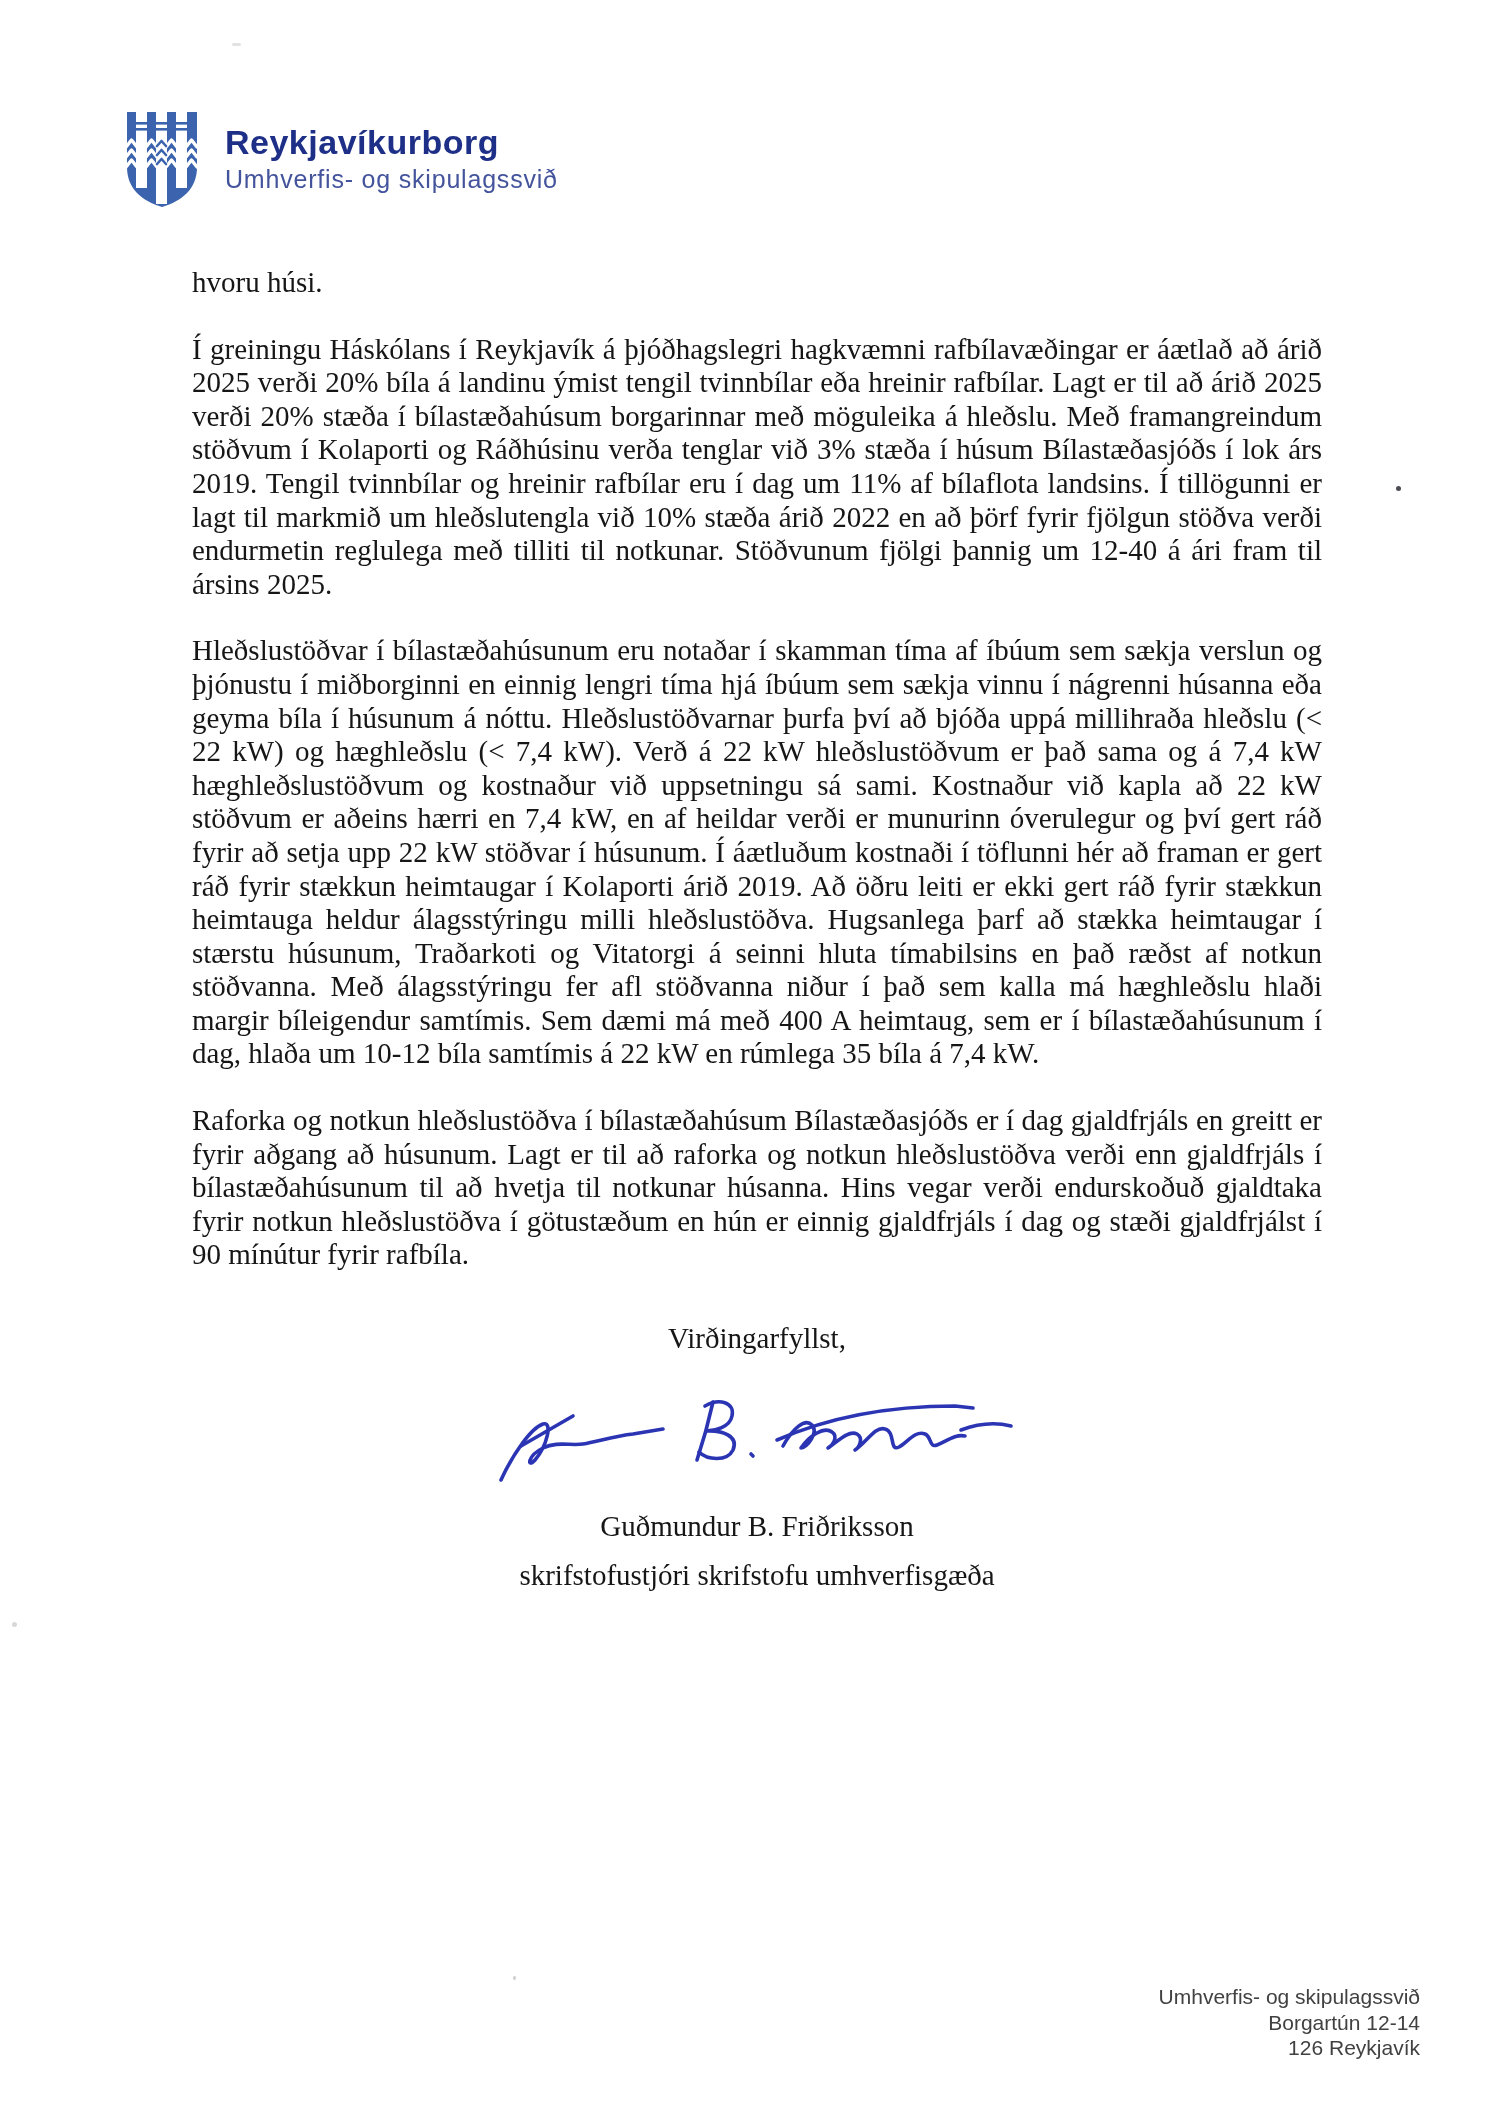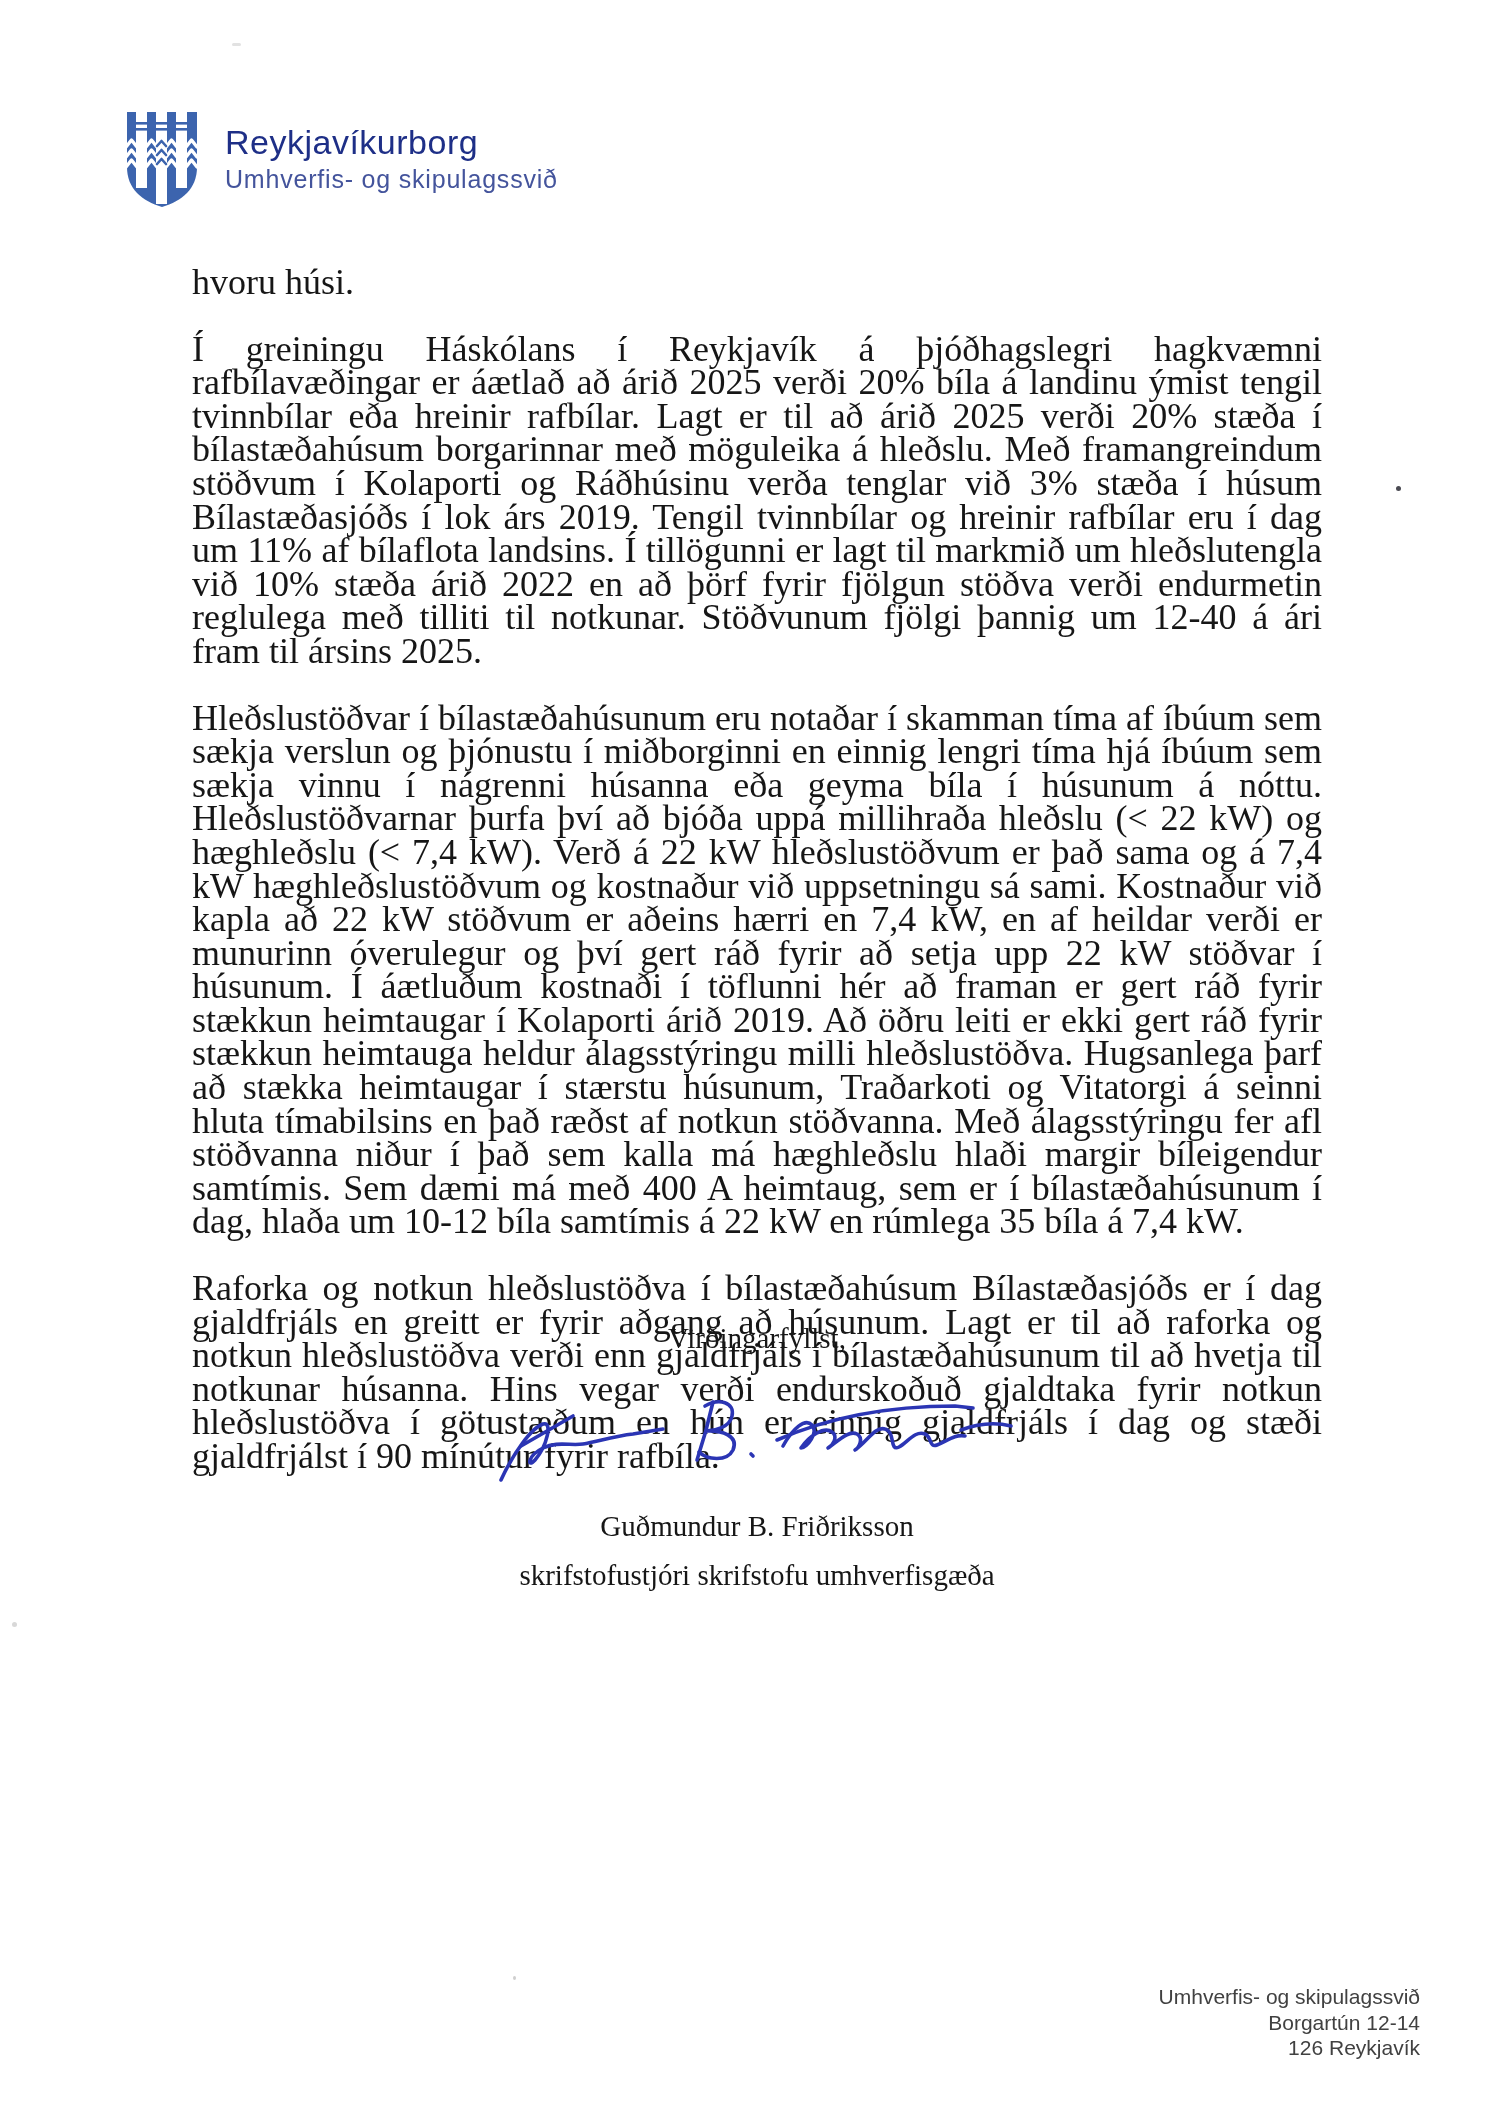--- a/index.html
+++ b/index.html
@@ -13,30 +13,30 @@
   }
   
   .letterhead{
     position:absolute;left:123px;top:108px;
     display:flex;align-items:flex-start;gap:24px;
   }
   .crest{width:78px;height:102px;display:block;}
   .brandtext{padding-top:16px;font-family:"Liberation Sans", sans-serif;}
   .org-name{
     font-size:34px;line-height:36px;color:#1e2f87;
-    letter-spacing:0.5px;font-weight:400;
+    letter-spacing:0.5px;font-weight:700;
   }
   .org-dept{
     font-size:25px;line-height:30px;color:#44549c;
     letter-spacing:0.8px;margin-top:4px;font-weight:400;
   }
   
   .bodytext{
     position:absolute;left:192px;top:266px;width:1130px;
-    font-size:36px;line-height:33.6px;text-align:justify;
+    font-size:29px;line-height:33.6px;text-align:justify;
   }
   .bodytext p{margin:0 0 33px 0;}
   .bodytext p.fragment{text-align:left;}
   
   .closing{
     position:absolute;left:192px;top:1322px;width:1130px;
     text-align:center;font-size:29px;line-height:33.6px;
   }
   .valediction{margin:0;}
   .signature{display:block;margin:28px auto 2px auto;}

